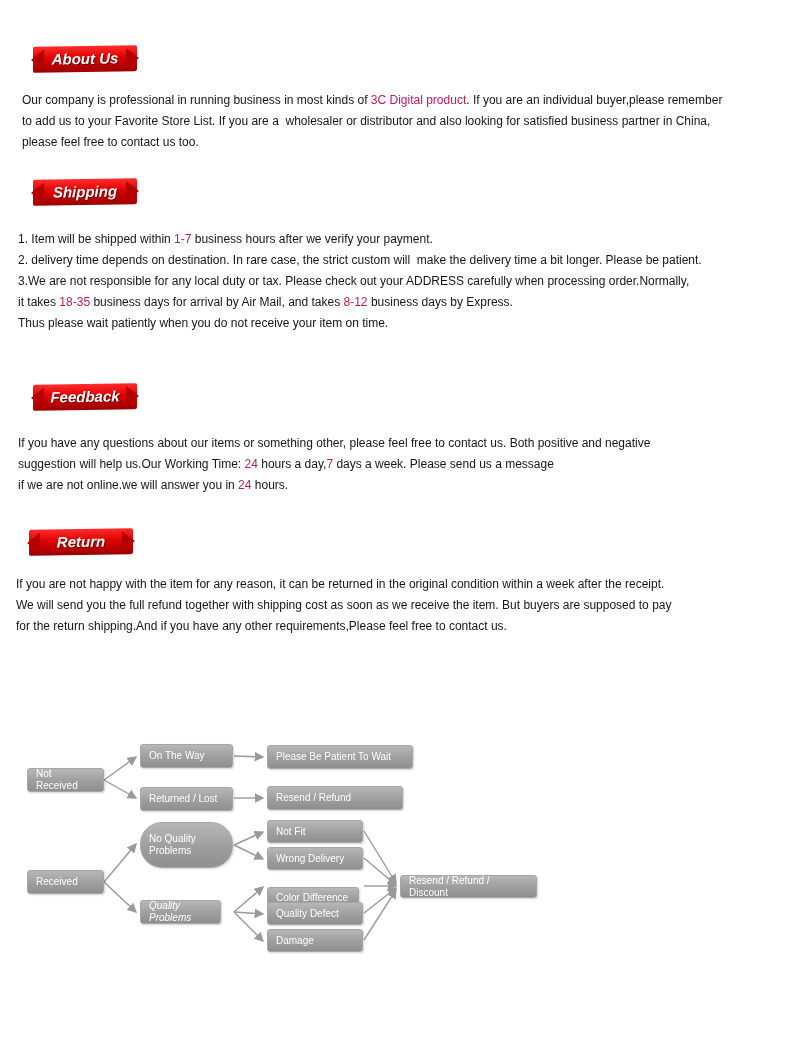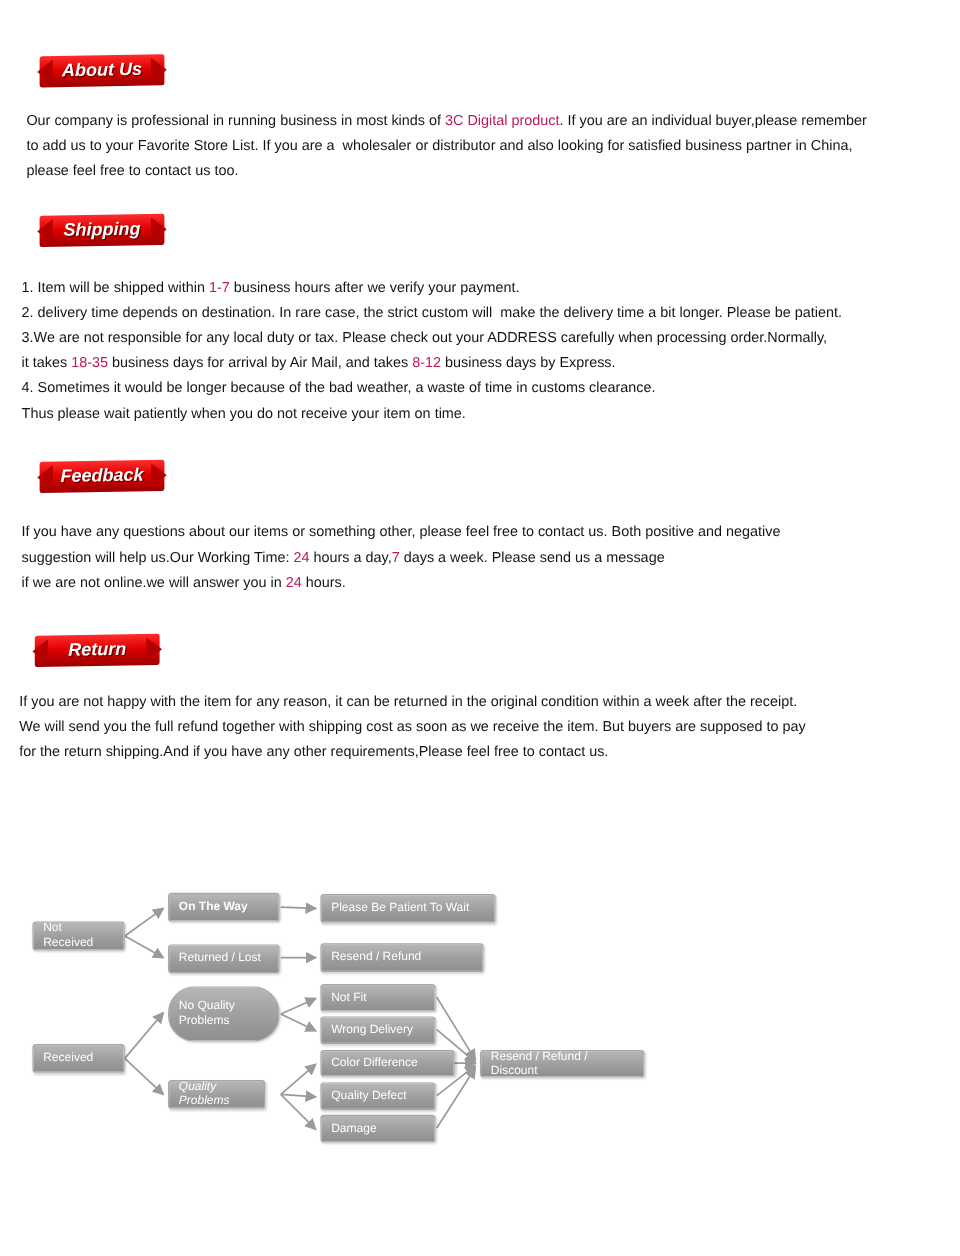--- a/index.html
+++ b/index.html
@@ -48,29 +48,29 @@
     position:absolute;
     background:linear-gradient(180deg,#b7b7b7 0%, #9e9e9e 55%, #8f8f8f 100%);
     border:1px solid #a6a6a6;
     border-radius:3px;
     color:#ffffff; font-size:10px; line-height:12px;
     display:flex; align-items:center;
     padding:0 8px;
     box-shadow:1px 1px 2px rgba(0,0,0,.18);
   }
   .n-not-received     { left:27px;  top:33px;  width:77px;  height:24px; }
-  .n-on-the-way       { left:140px; top:9px;   width:93px;  height:24px;font-weight:bold; }
+  .n-on-the-way       { left:140px; top:9px;   width:93px;  height:24px; }
   .n-returned-lost    { left:140px; top:52px;  width:93px;  height:24px; }
   .n-patient-wait     { left:267px; top:10px;  width:146px; height:24px; }
   .n-resend-refund    { left:267px; top:51px;  width:136px; height:24px; }
   .n-no-quality       { left:140px; top:87px;  width:93px;  height:46px;border-radius:22px; }
   .n-quality-problems { left:140px; top:165px; width:81px;  height:24px;font-style:italic; }
   .n-not-fit          { left:267px; top:85px;  width:96px;  height:23px; }
   .n-wrong-delivery   { left:267px; top:112px; width:96px;  height:23px; }
-  .n-color-difference { left:267px; top:140px; width:112px;  height:22px; }
+  .n-color-difference { left:267px; top:152px; width:92px;  height:22px;text-decoration:underline; }
   .n-quality-defect   { left:267px; top:167px; width:96px;  height:23px; }
   .n-damage           { left:267px; top:194px; width:96px;  height:23px; }
   .n-received         { left:27px;  top:135px; width:77px;  height:24px; }
   .n-discount         { left:400px; top:140px; width:137px; height:23px; }
 </style>
 </head>
 <body>
 
 <div class="page">
 
@@ -84,21 +84,20 @@
   </div>
 
   <div class="ribbon r-shipping">
     <span>Shipping</span>
   </div>
   <div class="text-block tb-shipping">
     <div class="line"><span>1. Item will be shipped within </span><span class="hl">1-7</span><span> business hours after we verify your payment.</span></div>
     <div class="line"><span>2. delivery time depends on destination. In rare case, the strict custom will  make the delivery time a bit longer. Please be patient.</span></div>
     <div class="line"><span>3.We are not responsible for any local duty or tax. Please check out your ADDRESS carefully when processing order.Normally,</span></div>
     <div class="line"><span>it takes </span><span class="hl">18-35</span><span> business days for arrival by Air Mail, and takes </span><span class="hl">8-12</span><span> business days by Express.</span></div>
-    <div class="line"><span>4. Sometimes it would be longer because of the bad weather, a waste of time in customs clearance.</span></div>
     <div class="line"><span>Thus please wait patiently when you do not receive your item on time.</span></div>
   </div>
 
   <div class="ribbon r-feedback">
     <span>Feedback</span>
   </div>
   <div class="text-block tb-feedback">
     <div class="line"><span>If you have any questions about our items or something other, please feel free to contact us. Both positive and negative</span></div>
     <div class="line"><span>suggestion will help us.Our Working Time: </span><span class="hl">24</span><span> hours a day,</span><span class="hl">7</span><span> days a week. Please send us a message</span></div>
     <div class="line"><span>if we are not online.we will answer you in </span><span class="hl">24</span><span> hours.</span></div>

